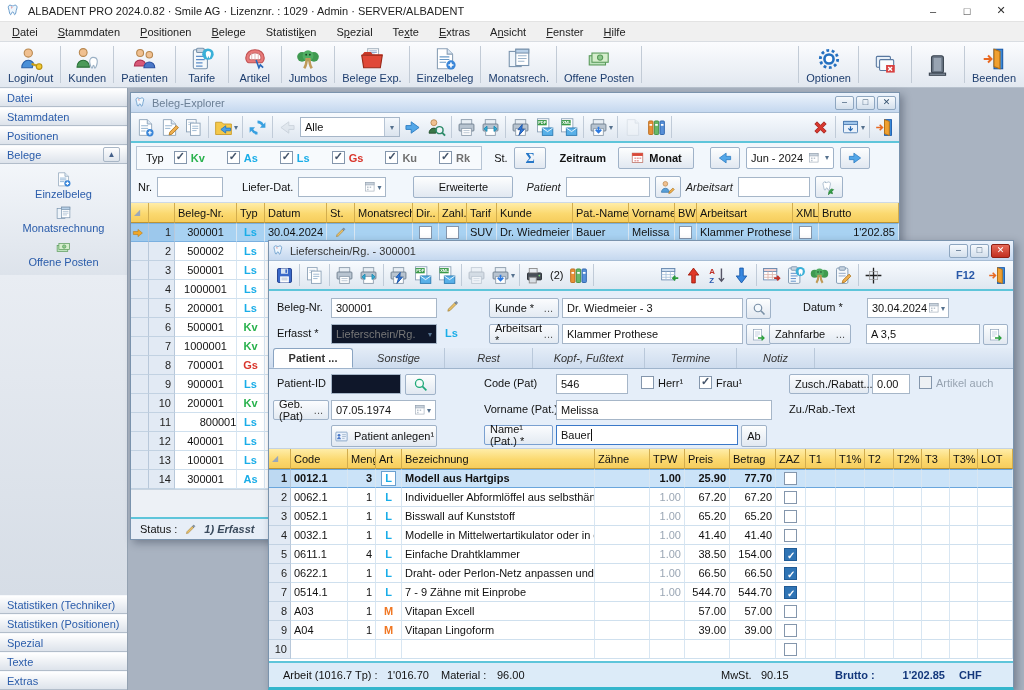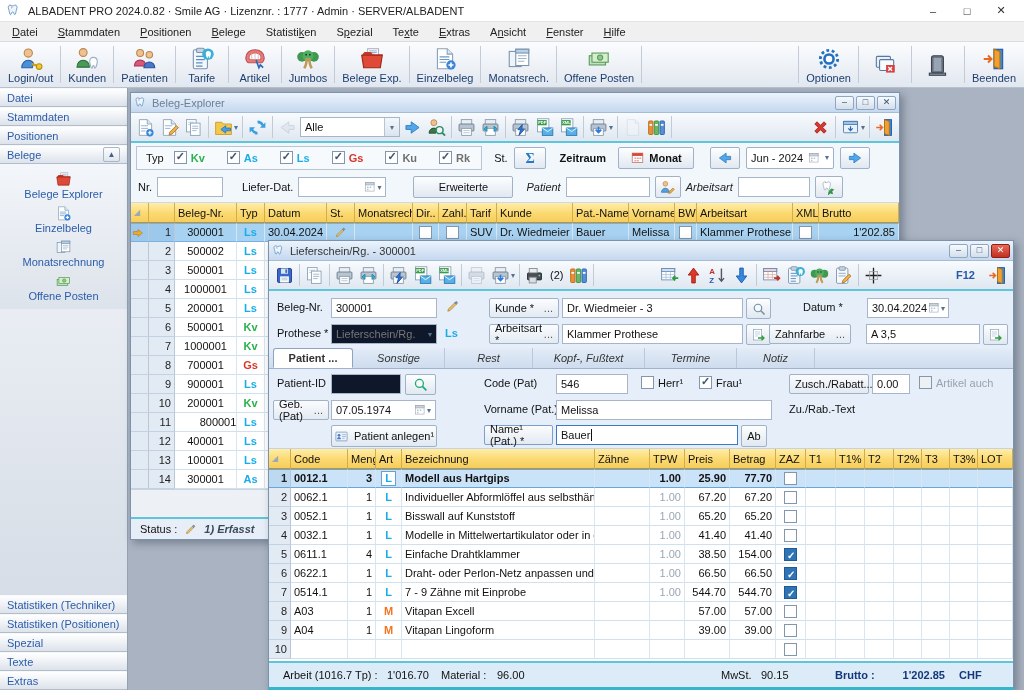--- a/index.html
+++ b/index.html
@@ -113,21 +113,21 @@
 
   <div class="titlebar">
     <span class="icon" id="logoIcon">
         <span class="icon">
           <svg width="16" height="16" viewBox="0 0 24 24">
             <path d="M7.5 3.5C5.5 2.4 3.4 4 3.4 6.4c0 2 1 3.1 1.3 5 .3 2 .9 6.1 2.3 6.1 1.3 0 .8-4 3-4s1.7 4 3 4c1.4 0 2-4.1 2.3-6.1.3-1.9 1.3-3 1.3-5 0-2.4-2.1-4-4.1-2.9-.9.5-1.5.8-2.5.8s-1.6-.3-2.5-.8z" fill="#eef6fd" stroke="#4a88c0" stroke-width="1.2"></path>
             <path d="M7.6 5.2c1 .5 1.6 1.8.8 2.8" stroke="#d84040" fill="none"></path>
           </svg>
         </span>
       </span>
-    <span class="title-text">ALBADENT PRO  2024.0.82  ·  Smile AG  ·  Lizenznr. : 1777  ·  Admin  ·  SERVER/ALBADENT</span>
+    <span class="title-text">ALBADENT PRO  2024.0.82  ·  Smile AG  ·  Lizenznr. : 1029  ·  Admin  ·  SERVER/ALBADENT</span>
     <div class="app-controls">
       <span class="ac">–</span>
       <span class="ac">□</span>
       <span class="ac">✕</span>
     </div>
   </div>
 
   <div class="menubar" id="menubar">
       <span class="menu-item"><u>D</u>atei</span>
       <span class="menu-item"><u>S</u>tammdaten</span>
@@ -323,31 +323,20 @@
           <span>Positionen</span>
         </div>
         <div class="sb-header">
           <span>Belege</span>
           <span class="sb-toggle">▲</span>
         </div>
         <div class="sb-panel">
           <div class="sb-item">
             <span class="icon">
               <svg width="17" height="17" viewBox="0 0 24 24">
-                <rect x="8" y="2.5" width="10" height="8" fill="#fff" stroke="#a8b4c0"></rect>
-                <path d="M9.5 4.5h7M9.5 6h7M9.5 7.5h5" stroke="#88a0c8" stroke-width=".8"></path>
-                <path d="M2.5 8.5l2.5-3h6l1.5 2h9.5l-1 2z" fill="#c83828"></path>
-                <path d="M2.5 8.5h19l-1.8 11.5H4.3z" fill="#e04838" stroke="#982818"></path>
-              </svg>
-            </span>
-            <span>Belege Explorer</span>
-          </div>
-          <div class="sb-item">
-            <span class="icon">
-              <svg width="17" height="17" viewBox="0 0 24 24">
                 <path d="M5 2.5h9l5 5V21H5z" fill="#fff" stroke="#8aa0b6"></path>
                 <path d="M14 2.5v5h5" fill="#dce8f4" stroke="#8aa0b6"></path>
                 <path d="M7 10h9M7 12.5h9M7 15h6" stroke="#6a9ac8" stroke-width="1"></path>
                 <circle cx="17.5" cy="17.5" r="4.3" fill="#3a86d8"></circle>
                 <path d="M17.5 15.2v4.6M15.2 17.5h4.6" stroke="#fff" stroke-width="1.5"></path>
               </svg>
             </span>
             <span>Einzelbeleg</span>
           </div>
           <div class="sb-item">
@@ -1350,21 +1339,21 @@
                   <svg width="14" height="14" viewBox="0 0 24 24">
                     <rect x="4" y="4.5" width="15" height="14.5" fill="#fff" stroke="#98a4b2"></rect>
                     <rect x="4" y="4.5" width="15" height="4" fill="#c8d2dc" stroke="#98a4b2"></rect>
                     <path d="M7 11h2.5v2.5H7zM11.5 11H14v2.5h-2.5zM7 15h2.5v2.5H7z" fill="#b8c2cc"></path>
                   </svg>
                 </span>
               </span>
               <span class="dd">▾</span>
           </span>
 
-          <span class="lbl" style="left:8px;top:36px;">Prothese *</span>
+          <span class="lbl" style="left:8px;top:36px;">Erfasst *</span>
           <span class="field gray pos" style="left:62px;top:33px;width:106px;display:inline-flex;align-items:center;">
             <span style="flex:1;overflow:hidden;white-space:nowrap;">Lieferschein/Rg.</span>
               <span class="dd">▾</span>
           </span>
           <span class="pos tletter" style="left:176px;top:36px;color:#19ade8;">Ls</span>
           <span class="chipbtn pos" style="left:220px;top:33px;width:70px;">
               <span>Arbeitsart *</span>
               <span class="dots">...</span>
             </span>
           <input class="field pos" style="left: 293px; top: 33px; width: 181px;" value="Klammer Prothese">

